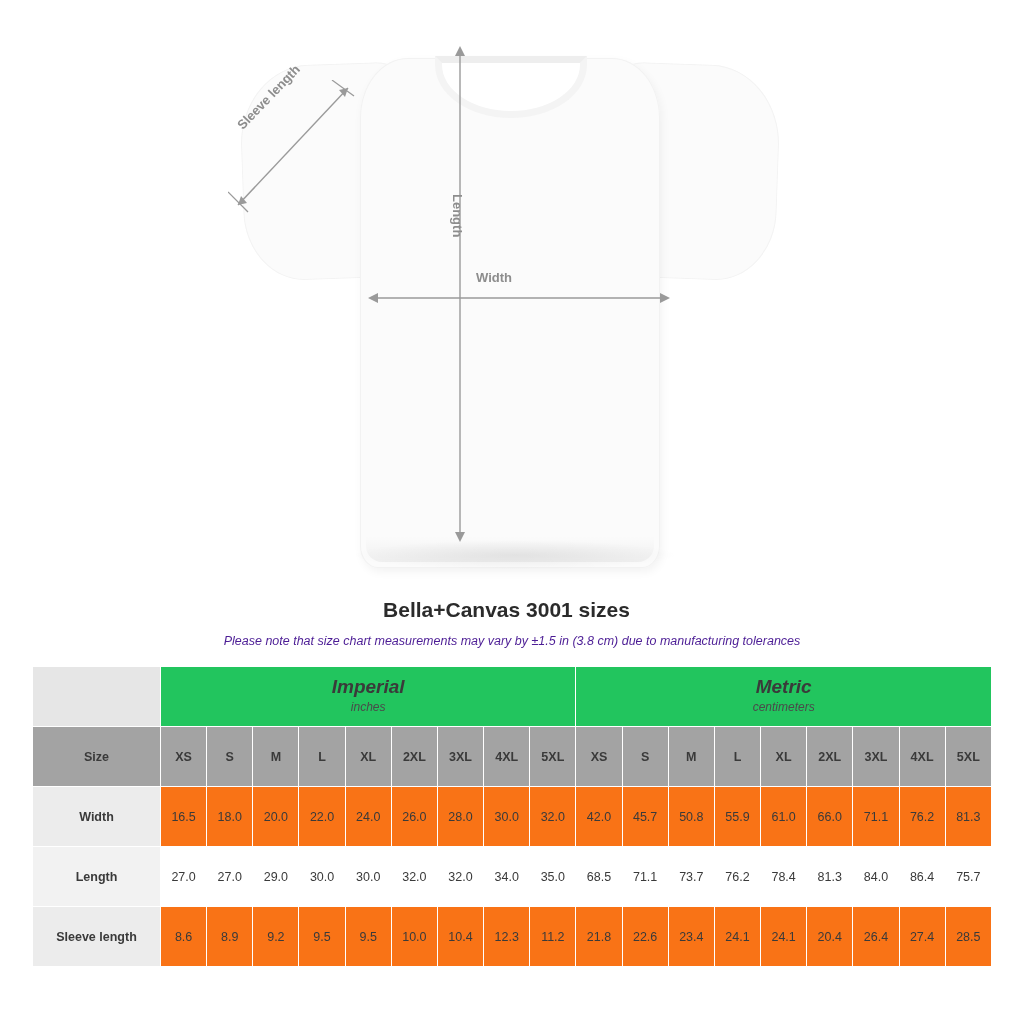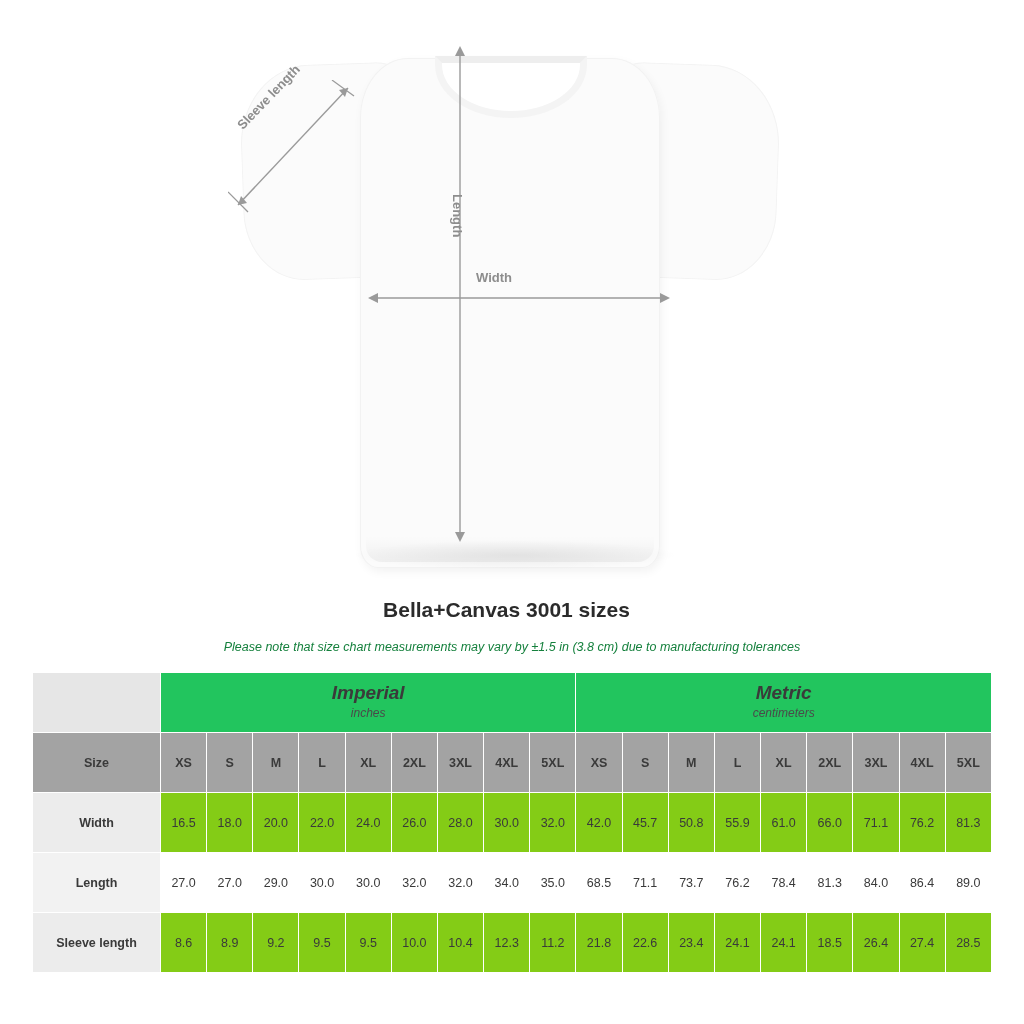--- a/index.html
+++ b/index.html
@@ -105,22 +105,22 @@
   }
   .chart-title {
     font-size: 21px;
     font-weight: bold;
     color: #2b2b2b;
     margin: 0 11px 10px 0;
   }
   .chart-note {
     font-size: 12.5px;
     font-style: italic;
-    color: #15803d;
-    margin: 18px;
+    color: #4c1d95;
+    margin: 12px;
   }
 
   
   .table-wrap {
     margin: 18px auto 0 auto;
     width: 960px;
   }
   table.size-table {
     border-collapse: collapse;
     width: 100%;
@@ -162,21 +162,21 @@
     font-weight: bold;
     color: #2f2f2f;
     height: 58px;
   }
   .row-label {
     background: #ededed;
     font-weight: bold;
     color: #2f2f2f;
   }
   tr.row-alt td.cell {
-    background: #84cc16;
+    background: #f97316;
   }
   tr.row-plain td.cell {
     background: #ffffff;
   }
   tr.row-alt td.row-label {
     background: #ececec;
   }
   tr.row-plain td.row-label {
     background: #f2f2f2;
   }
@@ -305,39 +305,39 @@
         <td class="cell">34.0</td>
         <td class="cell">35.0</td>
         <td class="cell">68.5</td>
         <td class="cell">71.1</td>
         <td class="cell">73.7</td>
         <td class="cell">76.2</td>
         <td class="cell">78.4</td>
         <td class="cell">81.3</td>
         <td class="cell">84.0</td>
         <td class="cell">86.4</td>
-        <td class="cell">89.0</td>
+        <td class="cell">75.7</td>
       </tr>
 
       <tr class="row-alt">
         <td class="row-label">Sleeve length</td>
         <td class="cell">8.6</td>
         <td class="cell">8.9</td>
         <td class="cell">9.2</td>
         <td class="cell">9.5</td>
         <td class="cell">9.5</td>
         <td class="cell">10.0</td>
         <td class="cell">10.4</td>
         <td class="cell">12.3</td>
         <td class="cell">11.2</td>
         <td class="cell">21.8</td>
         <td class="cell">22.6</td>
         <td class="cell">23.4</td>
         <td class="cell">24.1</td>
         <td class="cell">24.1</td>
-        <td class="cell">18.5</td>
+        <td class="cell">20.4</td>
         <td class="cell">26.4</td>
         <td class="cell">27.4</td>
         <td class="cell">28.5</td>
       </tr>
     </tbody>
   </table>
 </div>
 
 </body></html>

